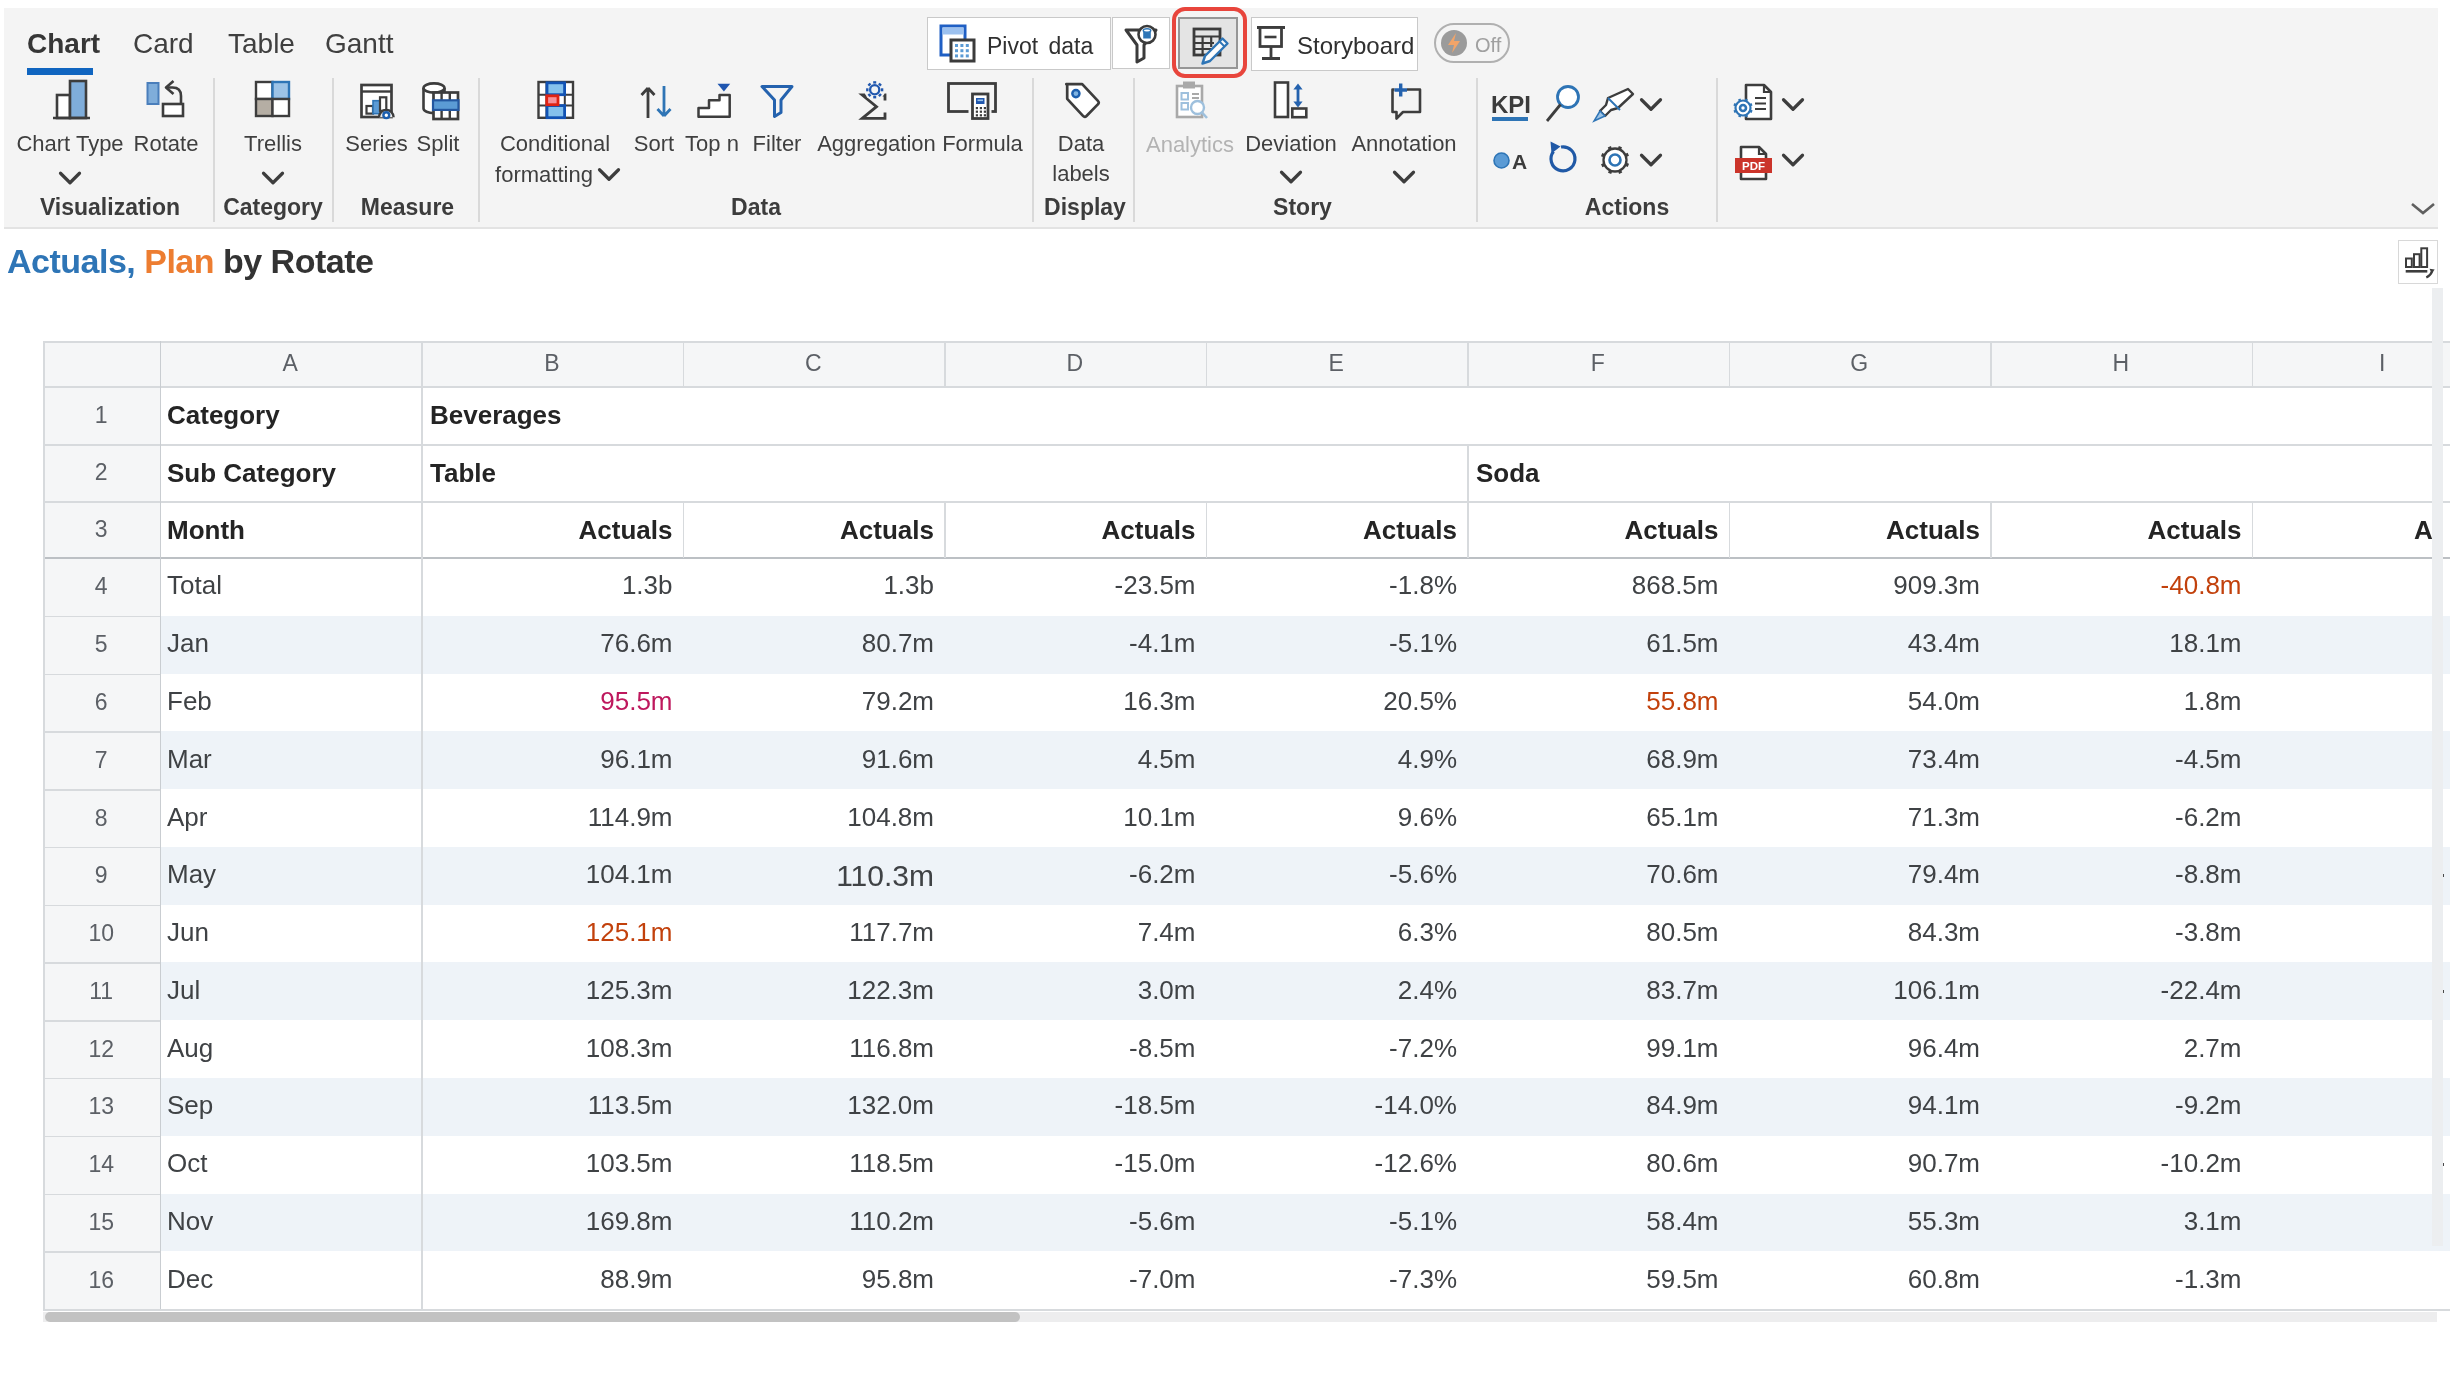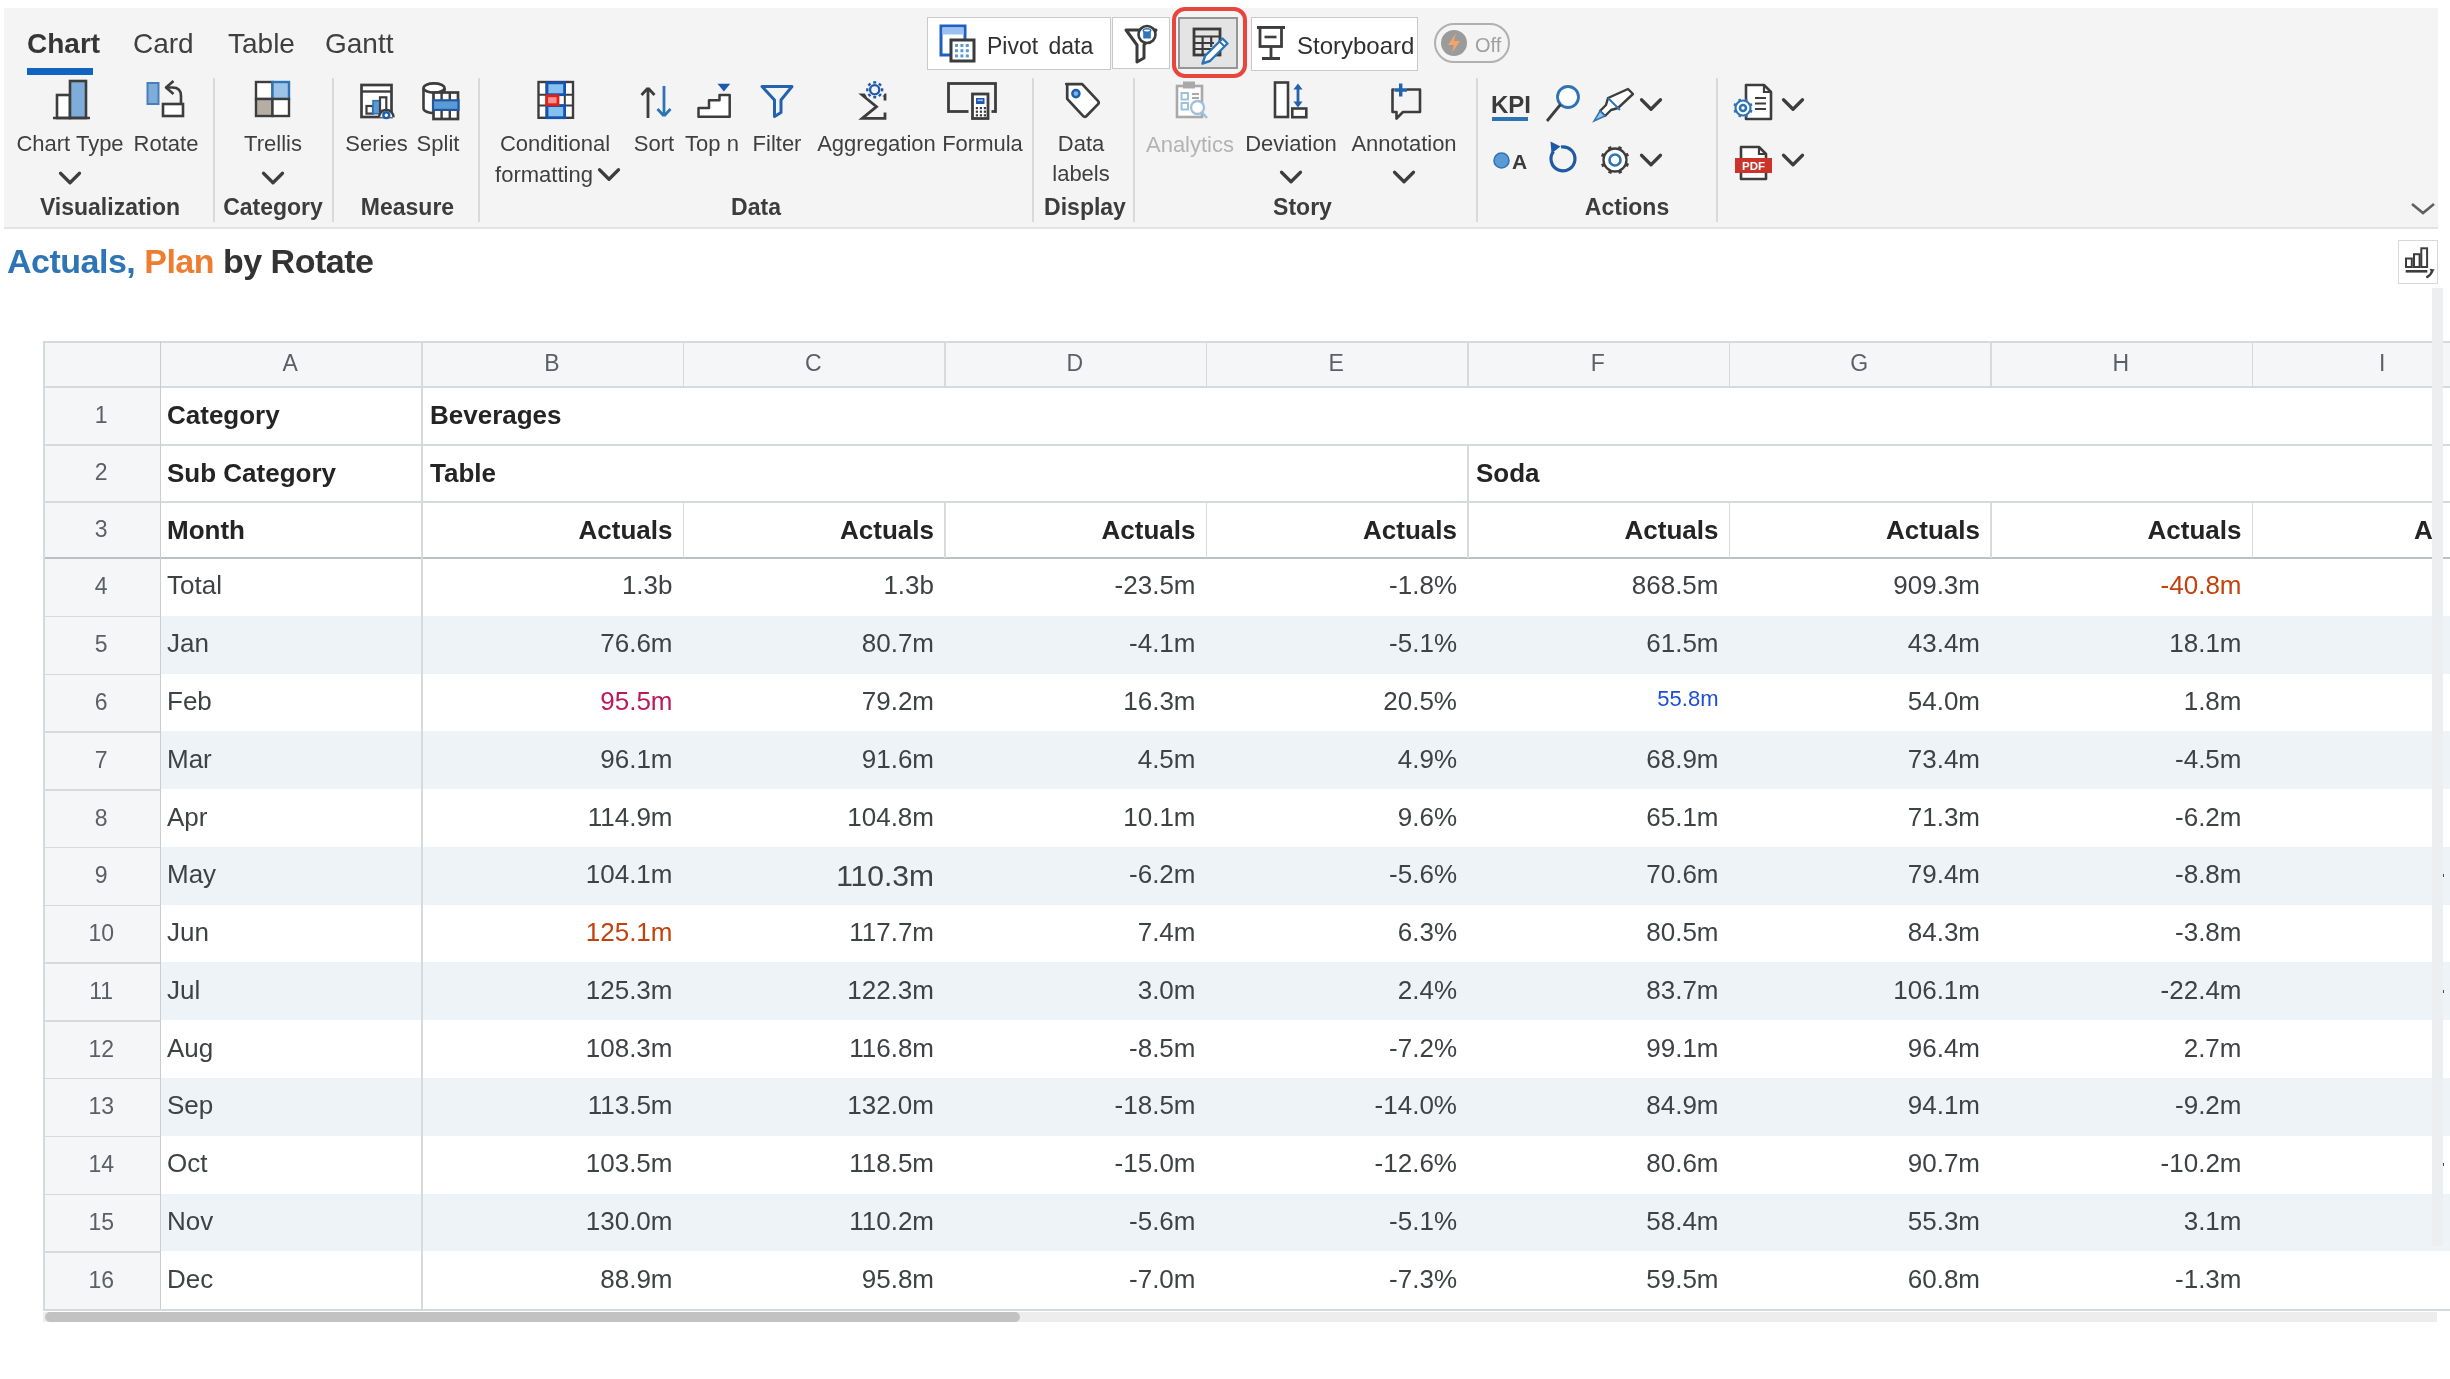--- a/index.html
+++ b/index.html
@@ -317,21 +317,21 @@
 <div class="t" style="right:1254.5px;top:630.2px;font-size:26px;color:#3f4245">-4.1m</div>
 <div class="t" style="right:993.0px;top:630.2px;font-size:26px;color:#3f4245">-5.1%</div>
 <div class="t" style="right:731.5px;top:630.2px;font-size:26px;color:#3f4245">61.5m</div>
 <div class="t" style="right:470.0px;top:630.2px;font-size:26px;color:#3f4245">43.4m</div>
 <div class="t" style="right:208.5px;top:630.2px;font-size:26px;color:#3f4245">18.1m</div>
 <div class="t" style="left:167px;top:687.9px;font-size:26px;color:#3f4245">Feb</div>
 <div class="t" style="right:1777.5px;top:687.9px;font-size:26px;color:#be185d">95.5m</div>
 <div class="t" style="right:1516.0px;top:687.9px;font-size:26px;color:#3f4245">79.2m</div>
 <div class="t" style="right:1254.5px;top:687.9px;font-size:26px;color:#3f4245">16.3m</div>
 <div class="t" style="right:993.0px;top:687.9px;font-size:26px;color:#3f4245">20.5%</div>
-<div class="t" style="right:731.5px;top:687.9px;font-size:22px;color:#1d4ed8">55.8m</div>
+<div class="t" style="right:731.5px;top:687.9px;font-size:26px;color:#c2410c">55.8m</div>
 <div class="t" style="right:470.0px;top:687.9px;font-size:26px;color:#3f4245">54.0m</div>
 <div class="t" style="right:208.5px;top:687.9px;font-size:26px;color:#3f4245">1.8m</div>
 <div class="t" style="left:167px;top:745.7px;font-size:26px;color:#3f4245">Mar</div>
 <div class="t" style="right:1777.5px;top:745.7px;font-size:26px;color:#3f4245">96.1m</div>
 <div class="t" style="right:1516.0px;top:745.7px;font-size:26px;color:#3f4245">91.6m</div>
 <div class="t" style="right:1254.5px;top:745.7px;font-size:26px;color:#3f4245">4.5m</div>
 <div class="t" style="right:993.0px;top:745.7px;font-size:26px;color:#3f4245">4.9%</div>
 <div class="t" style="right:731.5px;top:745.7px;font-size:26px;color:#3f4245">68.9m</div>
 <div class="t" style="right:470.0px;top:745.7px;font-size:26px;color:#3f4245">73.4m</div>
 <div class="t" style="right:208.5px;top:745.7px;font-size:26px;color:#3f4245">-4.5m</div>
@@ -385,21 +385,21 @@
 <div class="t" style="right:208.5px;top:1092.3px;font-size:26px;color:#3f4245">-9.2m</div>
 <div class="t" style="left:167px;top:1150.1px;font-size:26px;color:#3f4245">Oct</div>
 <div class="t" style="right:1777.5px;top:1150.1px;font-size:26px;color:#3f4245">103.5m</div>
 <div class="t" style="right:1516.0px;top:1150.1px;font-size:26px;color:#3f4245">118.5m</div>
 <div class="t" style="right:1254.5px;top:1150.1px;font-size:26px;color:#3f4245">-15.0m</div>
 <div class="t" style="right:993.0px;top:1150.1px;font-size:26px;color:#3f4245">-12.6%</div>
 <div class="t" style="right:731.5px;top:1150.1px;font-size:26px;color:#3f4245">80.6m</div>
 <div class="t" style="right:470.0px;top:1150.1px;font-size:26px;color:#3f4245">90.7m</div>
 <div class="t" style="right:208.5px;top:1150.1px;font-size:26px;color:#3f4245">-10.2m</div>
 <div class="t" style="left:167px;top:1207.8px;font-size:26px;color:#3f4245">Nov</div>
-<div class="t" style="right:1777.5px;top:1207.8px;font-size:26px;color:#3f4245">130.0m</div>
+<div class="t" style="right:1777.5px;top:1207.8px;font-size:26px;color:#3f4245">169.8m</div>
 <div class="t" style="right:1516.0px;top:1207.8px;font-size:26px;color:#3f4245">110.2m</div>
 <div class="t" style="right:1254.5px;top:1207.8px;font-size:26px;color:#3f4245">-5.6m</div>
 <div class="t" style="right:993.0px;top:1207.8px;font-size:26px;color:#3f4245">-5.1%</div>
 <div class="t" style="right:731.5px;top:1207.8px;font-size:26px;color:#3f4245">58.4m</div>
 <div class="t" style="right:470.0px;top:1207.8px;font-size:26px;color:#3f4245">55.3m</div>
 <div class="t" style="right:208.5px;top:1207.8px;font-size:26px;color:#3f4245">3.1m</div>
 <div class="t" style="left:167px;top:1265.6px;font-size:26px;color:#3f4245">Dec</div>
 <div class="t" style="right:1777.5px;top:1265.6px;font-size:26px;color:#3f4245">88.9m</div>
 <div class="t" style="right:1516.0px;top:1265.6px;font-size:26px;color:#3f4245">95.8m</div>
 <div class="t" style="right:1254.5px;top:1265.6px;font-size:26px;color:#3f4245">-7.0m</div>

